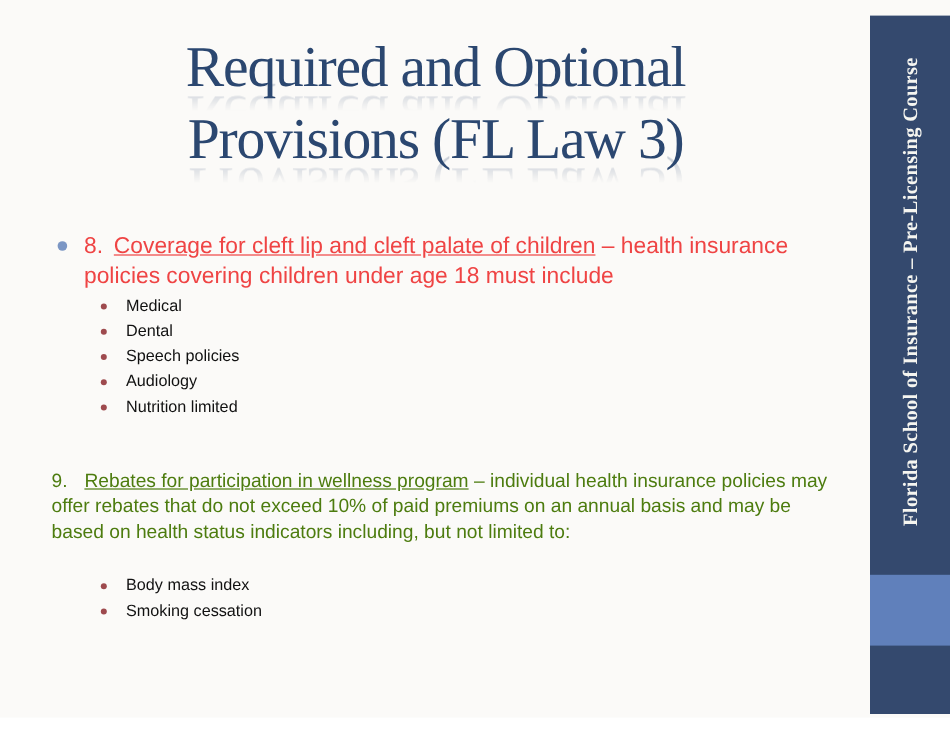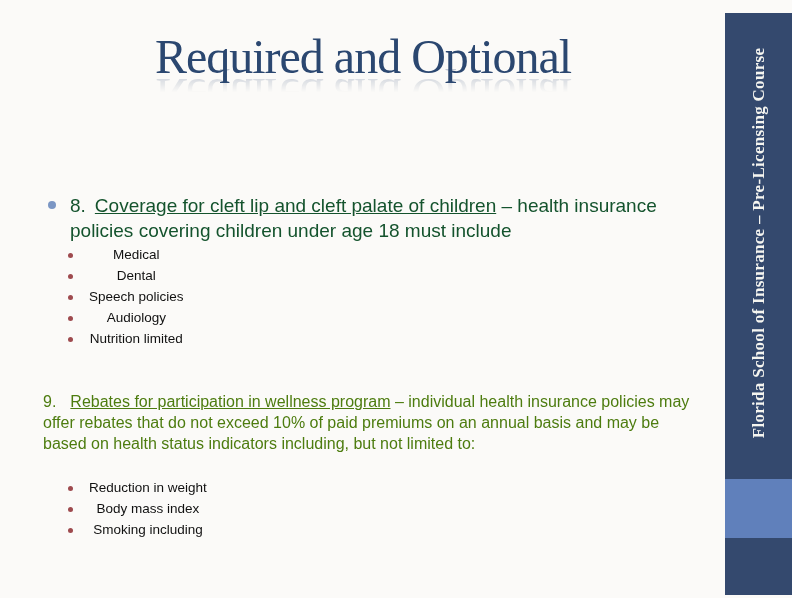--- a/index.html
+++ b/index.html
@@ -40,43 +40,42 @@
   }
 
   
   .item8 {
     position: absolute;
     left: 48px; top: 193px;
     width: 612px;
     padding-left: 22px;
     font-size: 19px;
     line-height: 25px;
-    color: #14532d;
+    color: #ef4444;
     box-sizing: border-box;
   }
   .l1-dot {
     position: absolute;
     left: 0; top: 8px;
     width: 8px; height: 8px;
     border-radius: 50%;
     background: #7B96C4;
   }
   .num8 { margin-right: 9px; }
   .num9 { margin-right: 14px; }
   .u { text-decoration: underline; }
 
   
   .sublist {
     position: absolute;
-    left: 68px;
+    left: 84px;
     margin: 0; padding: 0;
     list-style: none;
     font-size: 13.5px;
     color: #111111;
-    text-align: center;
   }
   .sublist li {
     position: relative;
     padding-left: 21px;
     line-height: 14px;
     margin-bottom: 7px;
     height: 14px;
   }
   .dot2 {
     position: absolute;
@@ -129,42 +128,42 @@
   }
 </style>
 </head>
 <body>
 
 <div class="slide">
   <div class="slide-bg"></div>
 
   <div class="title-block">
     <div class="title-line">Required and Optional</div>
+    <div class="title-line">Provisions (FL Law 3)</div>
   </div>
 
   <div class="item8">
     <span class="l1-dot"></span>
     <span class="num8">8.</span><span class="u">Coverage for cleft lip and cleft palate of children</span><span> – health insurance policies covering children under age 18 must include</span>
   </div>
 
   <ul class="sublist sublist-1">
     <li><span class="dot2"></span><span>Medical</span></li>
     <li><span class="dot2"></span><span>Dental</span></li>
     <li><span class="dot2"></span><span>Speech policies</span></li>
     <li><span class="dot2"></span><span>Audiology</span></li>
     <li><span class="dot2"></span><span>Nutrition limited</span></li>
   </ul>
 
   <div class="item9">
     <span class="num9">9.</span><span class="u">Rebates for participation in wellness program</span><span> – individual health insurance policies may offer rebates that do not exceed 10% of paid premiums on an annual basis and may be based on health status indicators including, but not limited to:</span>
   </div>
 
   <ul class="sublist sublist-2">
-    <li><span class="dot2"></span><span>Reduction in weight</span></li>
     <li><span class="dot2"></span><span>Body mass index</span></li>
-    <li><span class="dot2"></span><span>Smoking including</span></li>
+    <li><span class="dot2"></span><span>Smoking cessation</span></li>
   </ul>
 
   <div class="sidebar">
     <div class="sidebar-band"></div>
   </div>
   <div class="sidebar-label">Florida School of Insurance – Pre-Licensing Course</div>
 </div>
 
 </body></html>

